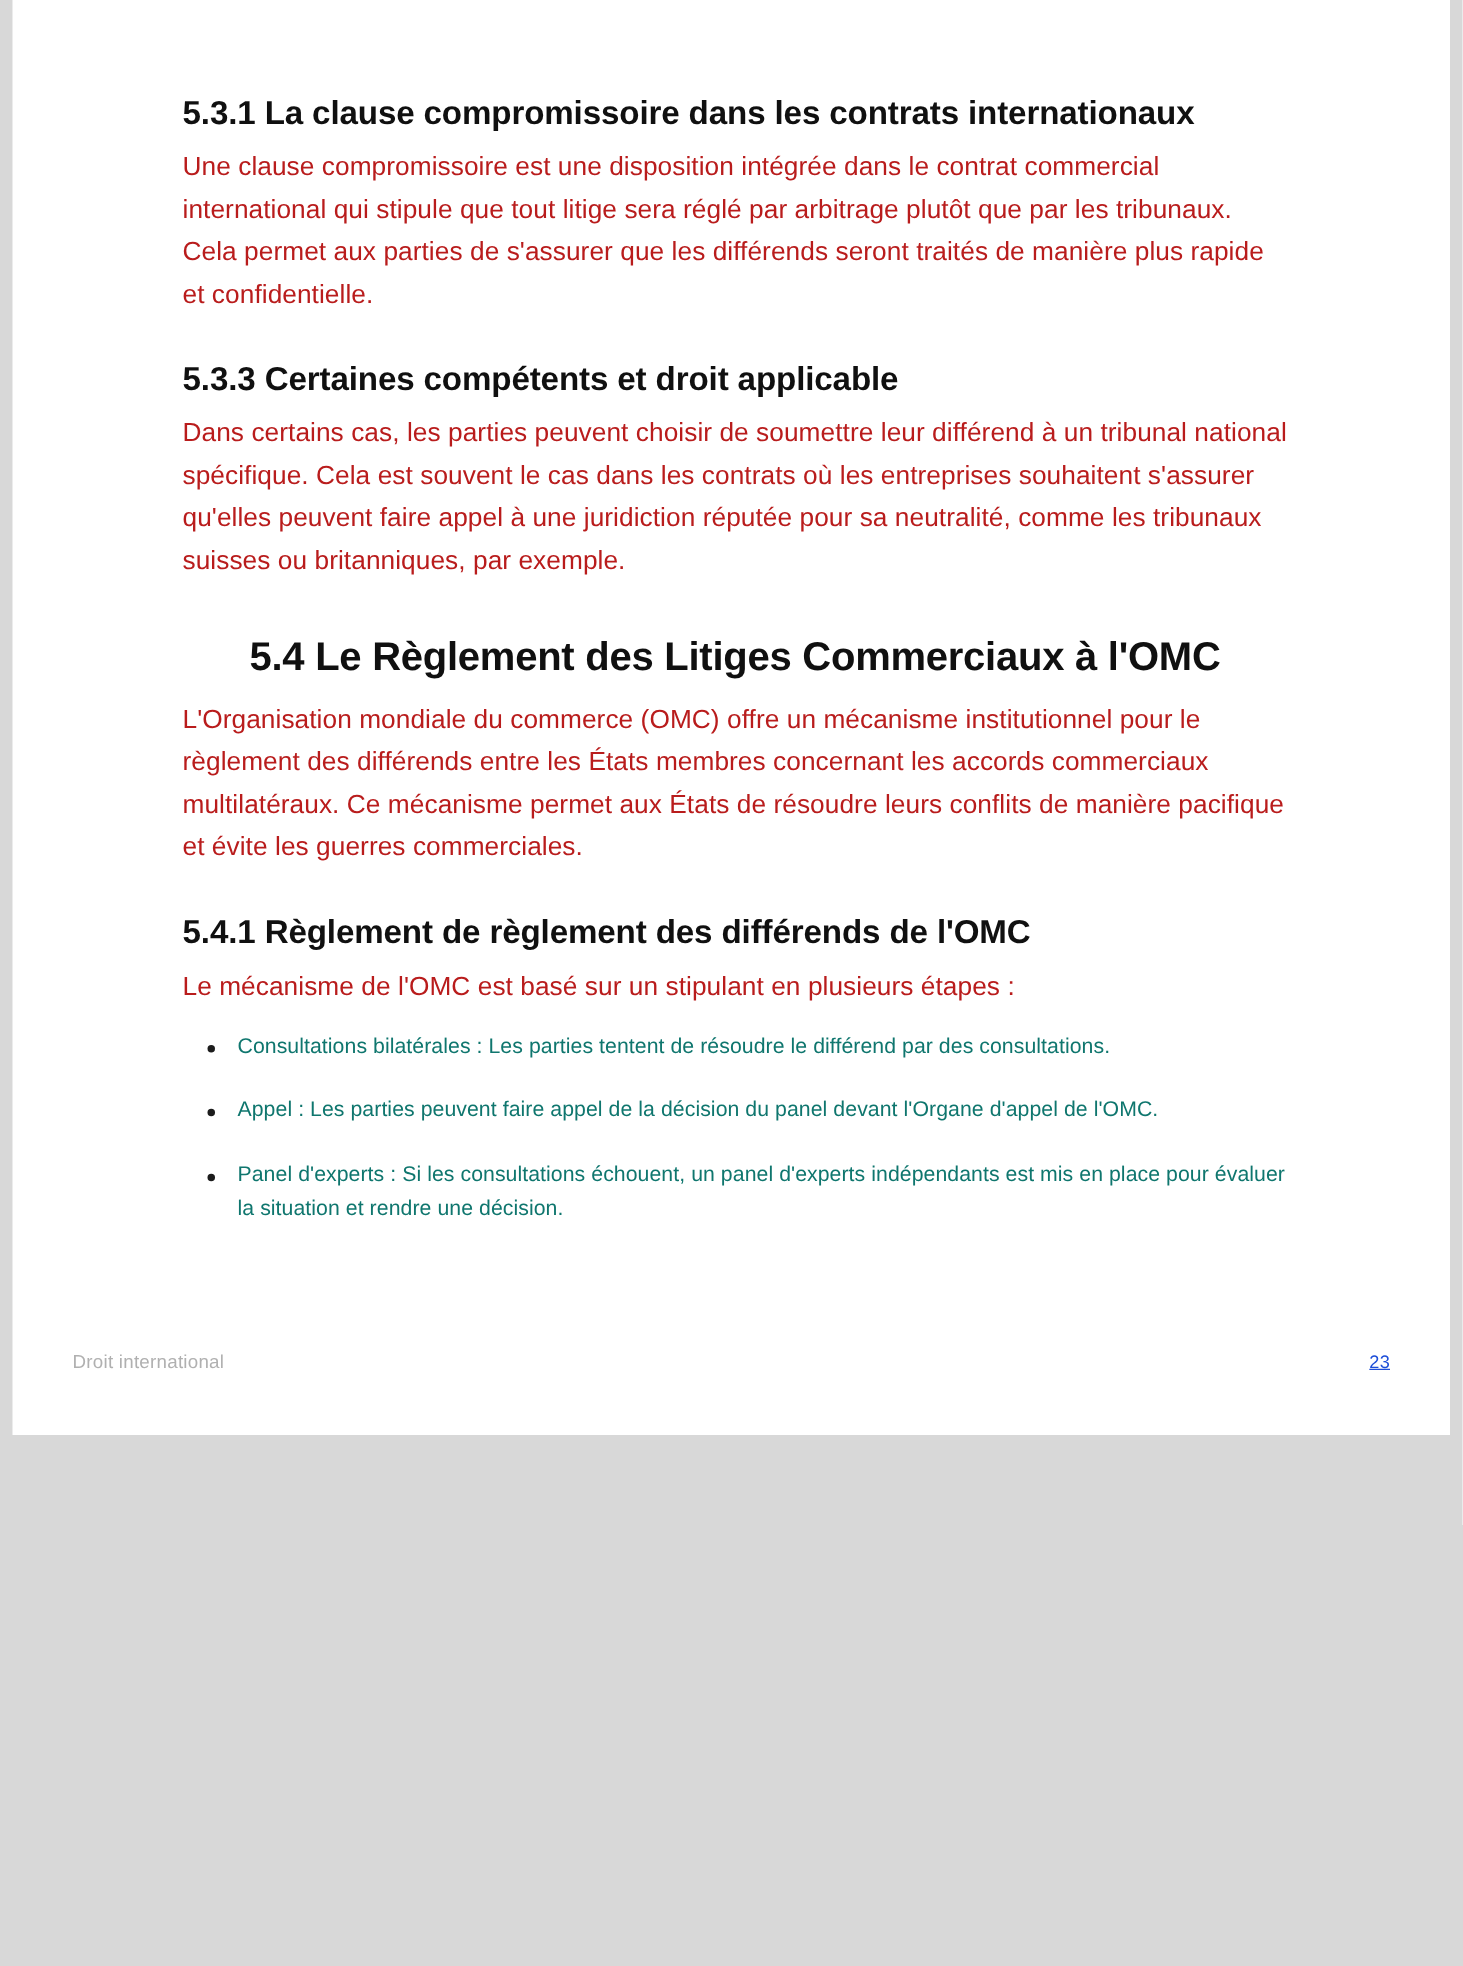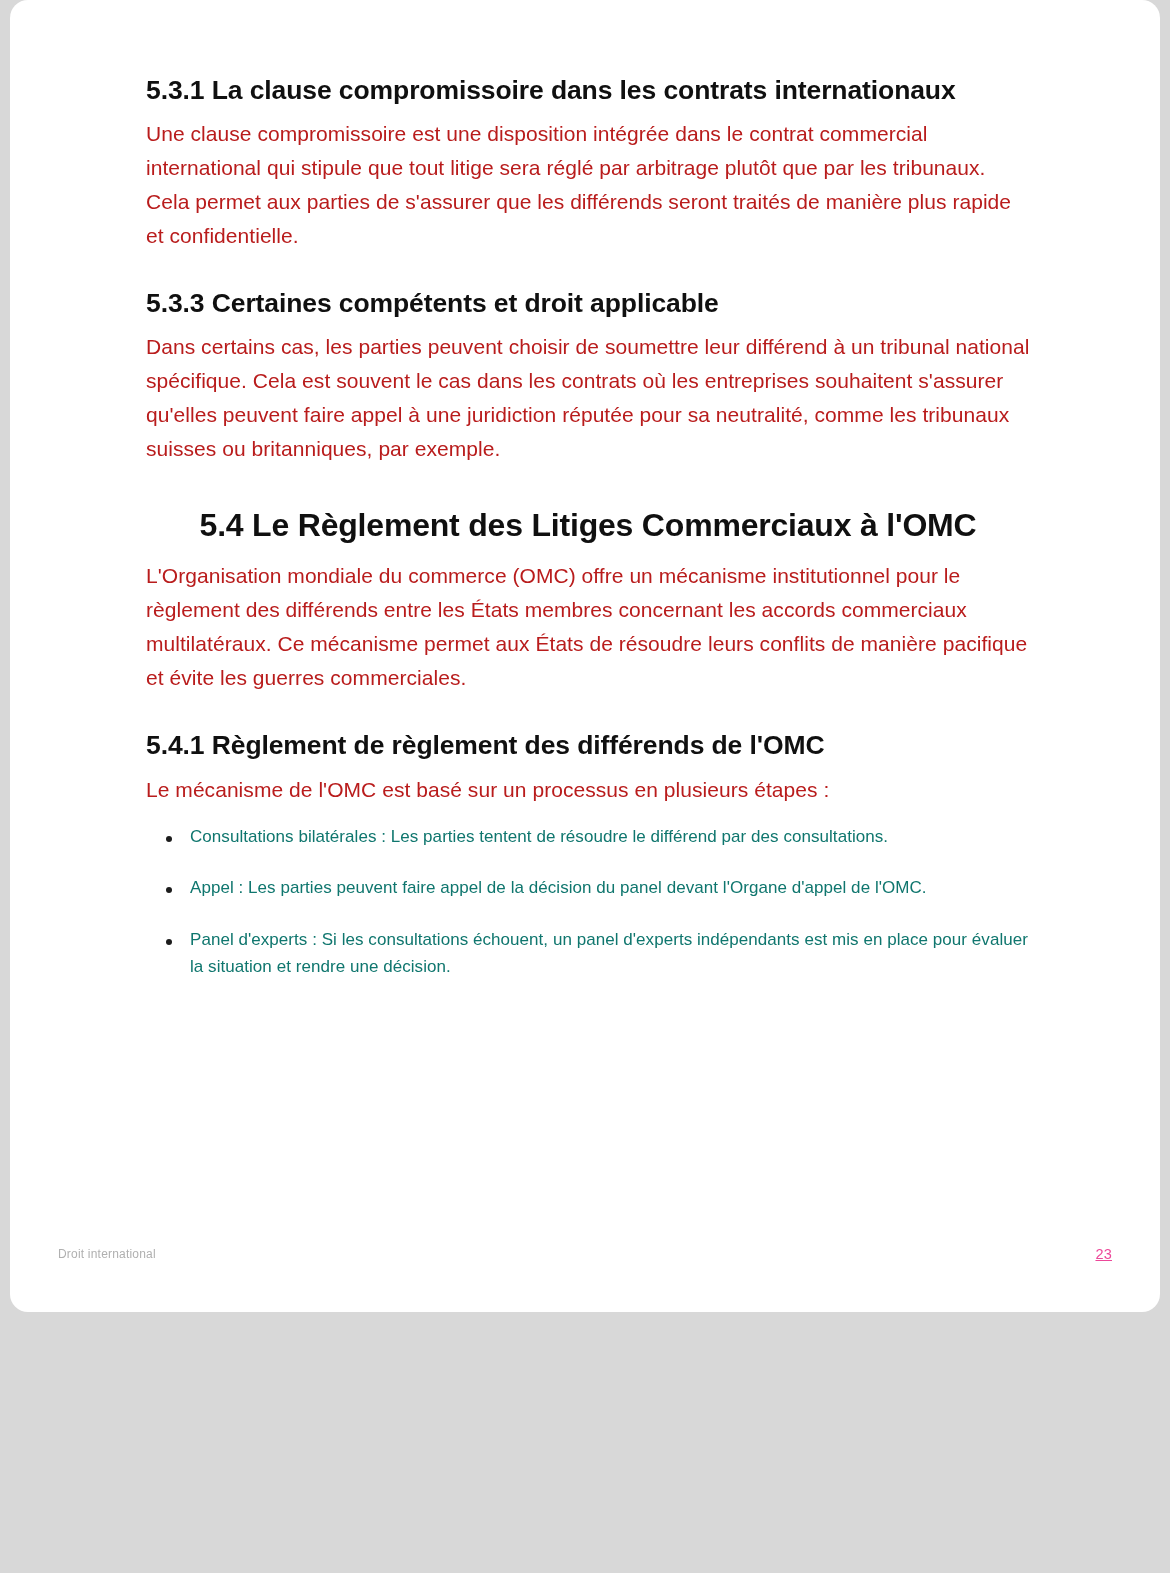--- a/index.html
+++ b/index.html
@@ -13,25 +13,24 @@
     background: #d8d8d8;
     font-family: "Liberation Sans", sans-serif;
     -webkit-font-smoothing: antialiased;
   }
 
   .page {
     position: absolute;
     left: 10px;
     top: 0;
     width: 1150px;
-    height: 1312px;
+    height: 1148px;
     background: #ffffff;
     box-sizing: border-box;
     overflow: hidden;
-    border-radius: 18px;
   }
 
   .page-body {
     position: absolute;
     left: 136px;
     top: 74px;
     width: 884px;
   }
 
   h2.section-title {
@@ -99,45 +98,45 @@
     position: absolute;
     left: 48px;
     right: 48px;
     bottom: 50px;
     display: flex;
     justify-content: space-between;
     align-items: center;
   }
 
   .footer-doc-title {
-    font-size: 12px;
+    font-size: 15px;
     color: #b0b0b0;
     letter-spacing: 0.2px;
   }
 
   .footer-page-number {
     font-size: 14.5px;
-    color: #ec4899;
+    color: #1d4ed8;
     letter-spacing: 0.2px;
     text-decoration: underline;
   }
 </style>
 </head>
 <body>
 
 <div class="page">
   <div class="page-body">
       <h3 class="subsection-title first">5.3.1 La clause compromissoire dans les contrats internationaux</h3>
       <p class="body-text">Une clause compromissoire est une disposition intégrée dans le contrat commercial international qui stipule que tout litige sera réglé par arbitrage plutôt que par les tribunaux. Cela permet aux parties de s'assurer que les différends seront traités de manière plus rapide et confidentielle.</p>
       <h3 class="subsection-title">5.3.3 Certaines compétents et droit applicable</h3>
       <p class="body-text">Dans certains cas, les parties peuvent choisir de soumettre leur différend à un tribunal national spécifique. Cela est souvent le cas dans les contrats où les entreprises souhaitent s'assurer qu'elles peuvent faire appel à une juridiction réputée pour sa neutralité, comme les tribunaux suisses ou britanniques, par exemple.</p>
       <h2 class="section-title">5.4 Le Règlement des Litiges Commerciaux à l'OMC</h2>
       <p class="body-text">L'Organisation mondiale du commerce (OMC) offre un mécanisme institutionnel pour le règlement des différends entre les États membres concernant les accords commerciaux multilatéraux. Ce mécanisme permet aux États de résoudre leurs conflits de manière pacifique et évite les guerres commerciales.</p>
       <h3 class="subsection-title">5.4.1 Règlement de règlement des différends de l'OMC</h3>
-      <p class="body-text">Le mécanisme de l'OMC est basé sur un processus en plusieurs étapes :</p>
+      <p class="body-text">Le mécanisme de l'OMC est basé sur un stipulant en plusieurs étapes :</p>
       <ul class="step-list">
         <li><span class="bullet-dot"></span><span>Consultations bilatérales : Les parties tentent de résoudre le différend par des consultations.</span></li>
         <li><span class="bullet-dot"></span><span>Appel : Les parties peuvent faire appel de la décision du panel devant l'Organe d'appel de l'OMC.</span></li>
         <li><span class="bullet-dot"></span><span>Panel d'experts : Si les consultations échouent, un panel d'experts indépendants est mis en place pour évaluer la situation et rendre une décision.</span></li>
       </ul>
     </div>
 
   <div class="page-footer">
     <span class="footer-doc-title">Droit international</span>
     <span class="footer-page-number">23</span>

